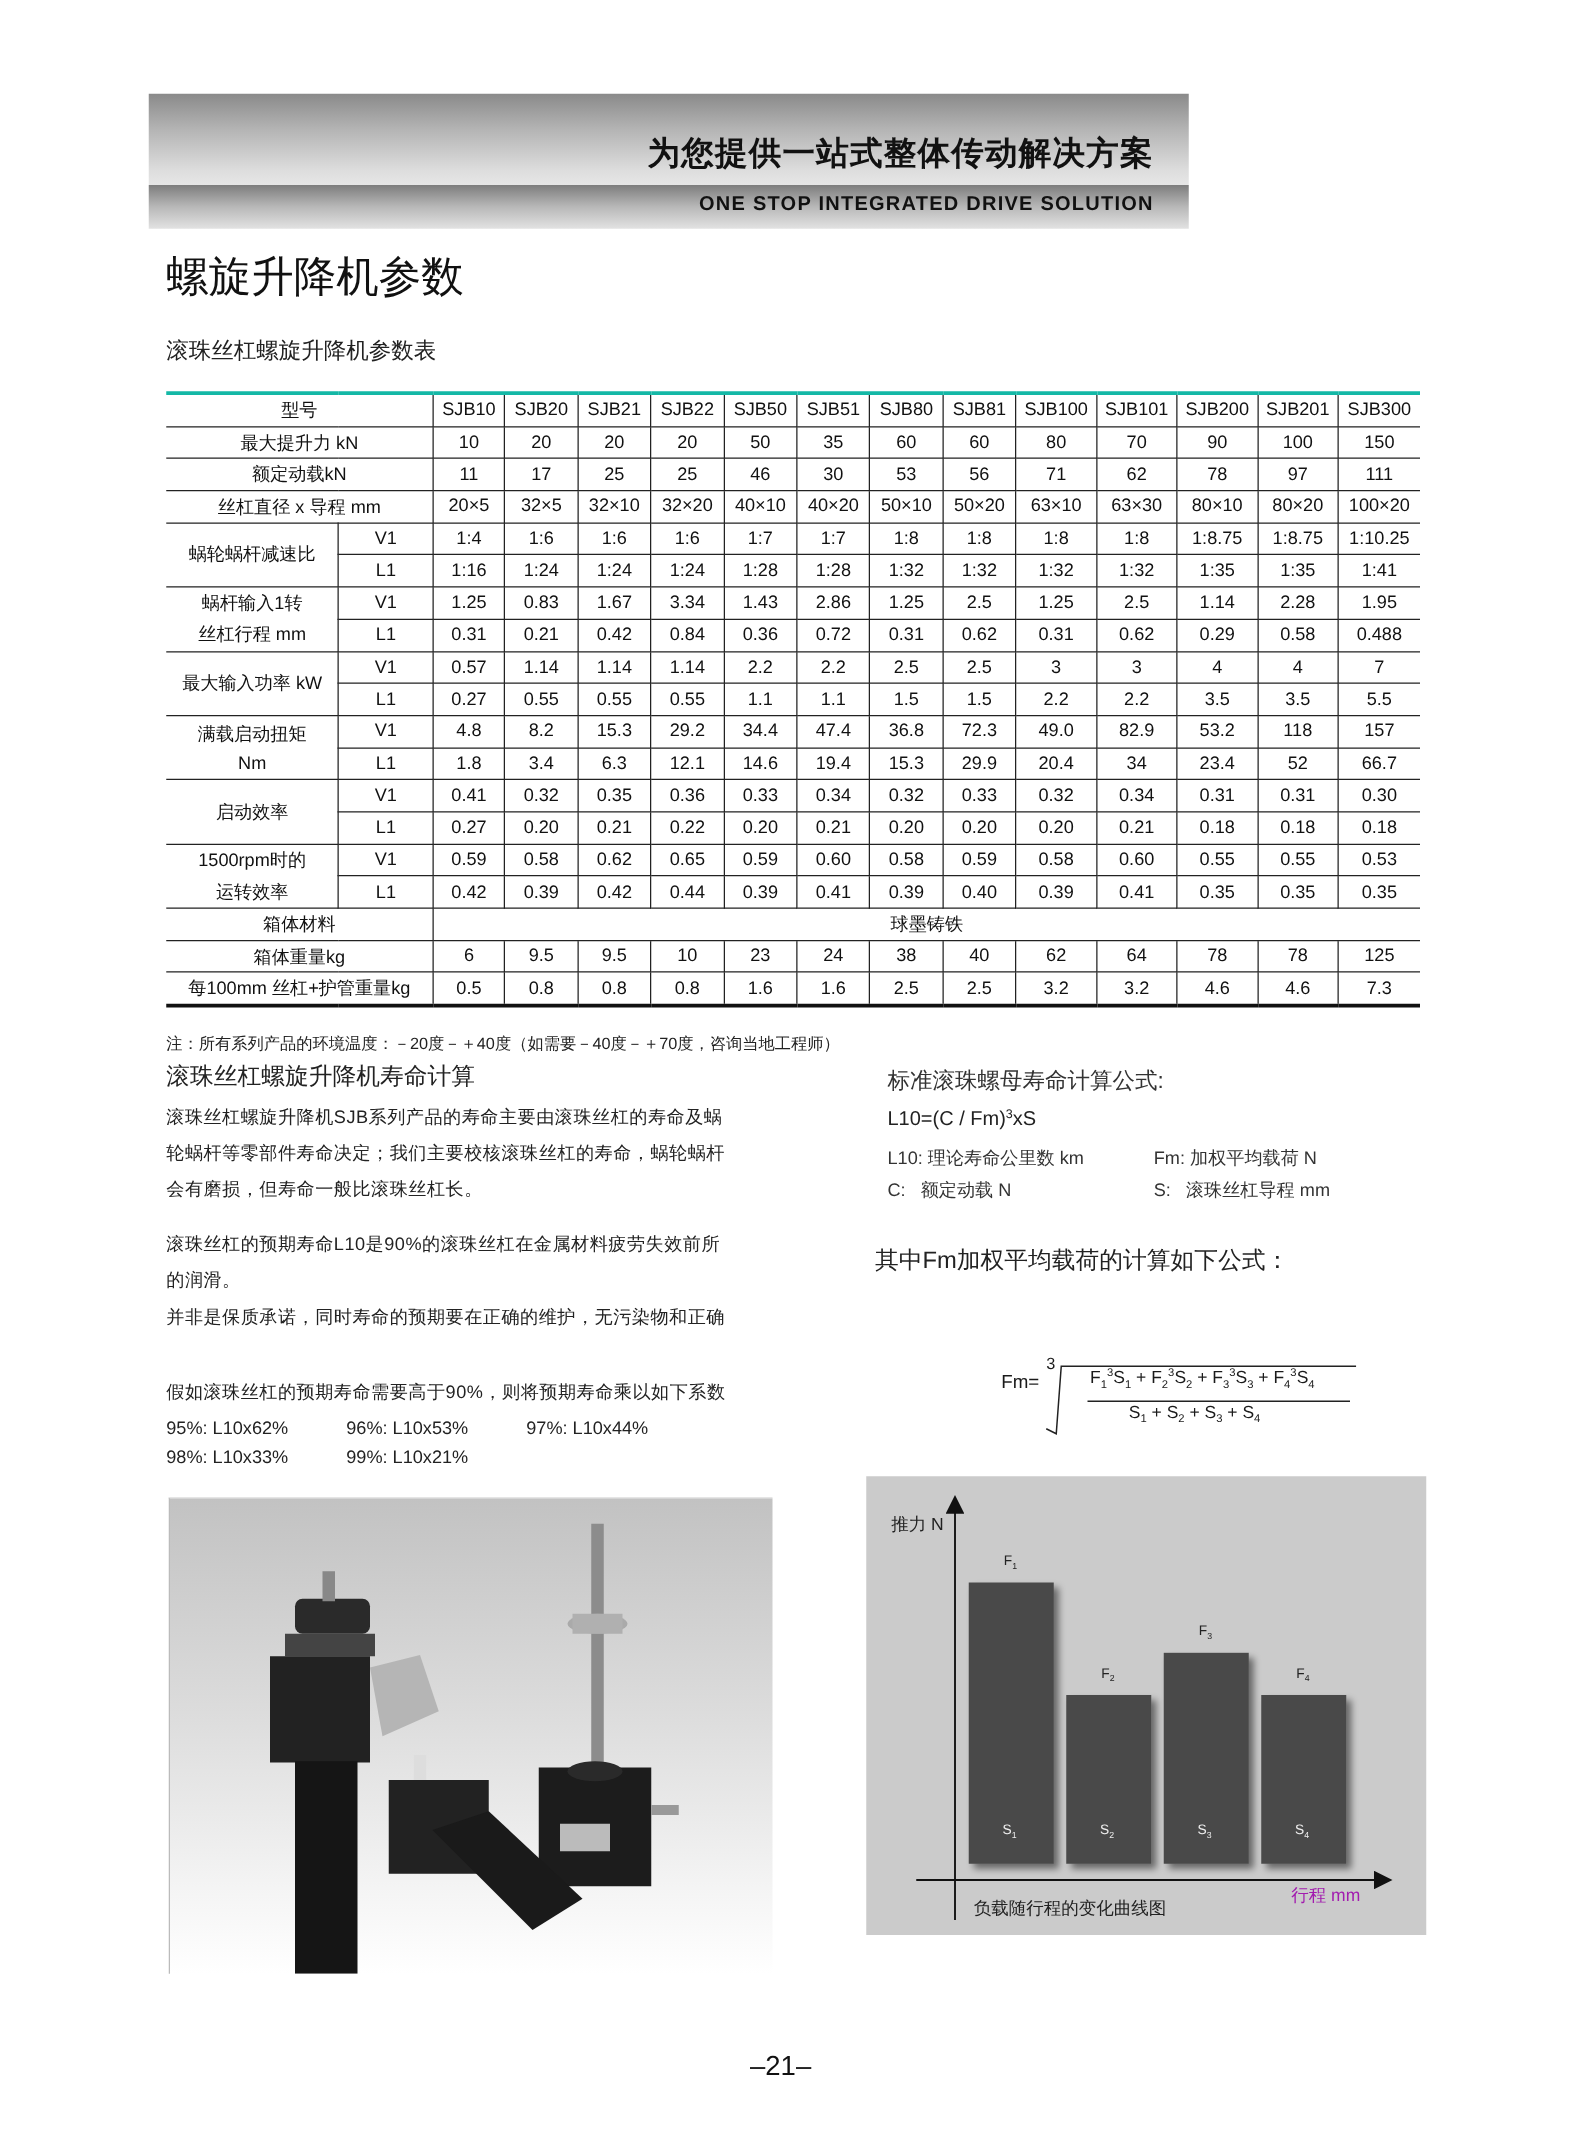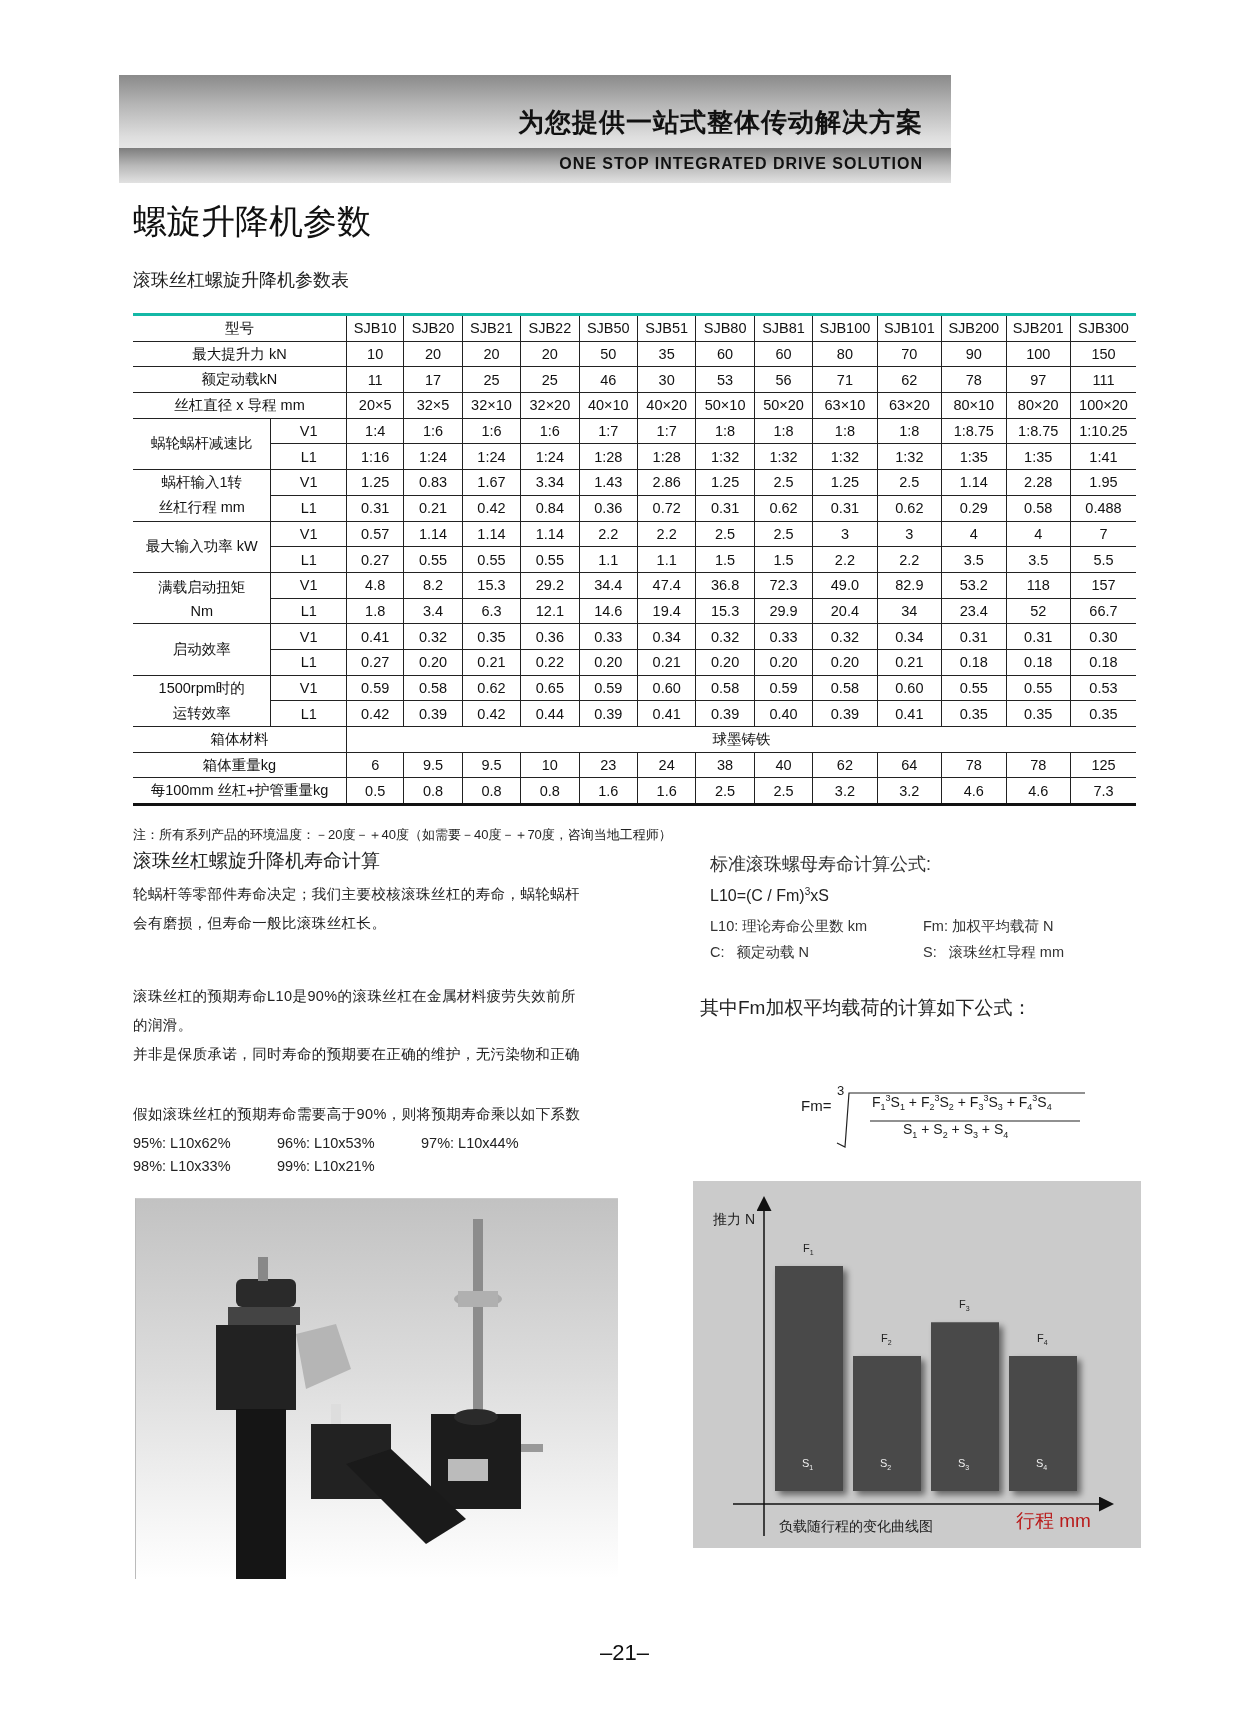--- a/index.html
+++ b/index.html
@@ -147,21 +147,21 @@
         <td colspan="2" class="lbl">丝杠直径 x 导程 mm</td>
         <td>20×5</td>
         <td>32×5</td>
         <td>32×10</td>
         <td>32×20</td>
         <td>40×10</td>
         <td>40×20</td>
         <td>50×10</td>
         <td>50×20</td>
         <td>63×10</td>
-        <td>63×20</td>
+        <td>63×30</td>
         <td>80×10</td>
         <td>80×20</td>
         <td>100×20</td>
       </tr>
       <tr>
         <td rowspan="2" class="lbl">
           <div>蜗轮蜗杆减速比</div>
         </td>
         <td>V1</td>
         <td>1:4</td>
@@ -408,20 +408,21 @@
         <td>4.6</td>
         <td>7.3</td>
       </tr>
     </tbody>
 </table>
 
 <div class="note">注：所有系列产品的环境温度：－20度－＋40度（如需要－40度－＋70度，咨询当地工程师）</div>
 
 <div class="sec-title">滚珠丝杠螺旋升降机寿命计算</div>
 <div class="para" style="top:880px">
+  <div>滚珠丝杠螺旋升降机SJB系列产品的寿命主要由滚珠丝杠的寿命及蜗</div>
   <div>轮蜗杆等零部件寿命决定；我们主要校核滚珠丝杠的寿命，蜗轮蜗杆</div>
   <div>会有磨损，但寿命一般比滚珠丝杠长。</div>
 </div>
 <div class="para" style="top:982px">
   <div>滚珠丝杠的预期寿命L10是90%的滚珠丝杠在金属材料疲劳失效前所</div>
   <div>的润滑。</div>
   <div>并非是保质承诺，同时寿命的预期要在正确的维护，无污染物和正确</div>
 </div>
 <div class="para" style="top:1100px">假如滚珠丝杠的预期寿命需要高于90%，则将预期寿命乘以如下系数</div>
 <div class="factor" style="left:133px; top:1135px">95%: L10x62%</div>
@@ -505,17 +506,17 @@
         <text x="187" y="286" font-size="11" fill="#eee">S<tspan font-size="7" dy="3">2</tspan></text>
         <rect x="238" y="141.25" width="68" height="168.75" fill="#4a4a4a" filter="url(#sh)"></rect>
         <text x="266" y="127.25" font-size="11" fill="#222">F<tspan font-size="7" dy="3">3</tspan></text>
         <text x="265" y="286" font-size="11" fill="#eee">S<tspan font-size="7" dy="3">3</tspan></text>
         <rect x="316" y="175" width="68" height="135" fill="#4a4a4a" filter="url(#sh)"></rect>
         <text x="344" y="161" font-size="11" fill="#222">F<tspan font-size="7" dy="3">4</tspan></text>
         <text x="343" y="286" font-size="11" fill="#eee">S<tspan font-size="7" dy="3">4</tspan></text>
       </g>
   </svg>
   <div style="position:absolute;left:20px;top:30px;font-size:14px;color:#222">推力 N</div>
-  <div style="position:absolute;left:323px;top:327px;font-size:19px;color:#b91c1c">行程 mm</div>
+  <div style="position:absolute;left:340px;top:327px;font-size:14px;color:#a21caf">行程 mm</div>
   <div style="position:absolute;left:86px;top:337px;font-size:14px;color:#222">负载随行程的变化曲线图</div>
 </div>
 
 <div class="page-num">–21–</div>
 
 </body></html>

